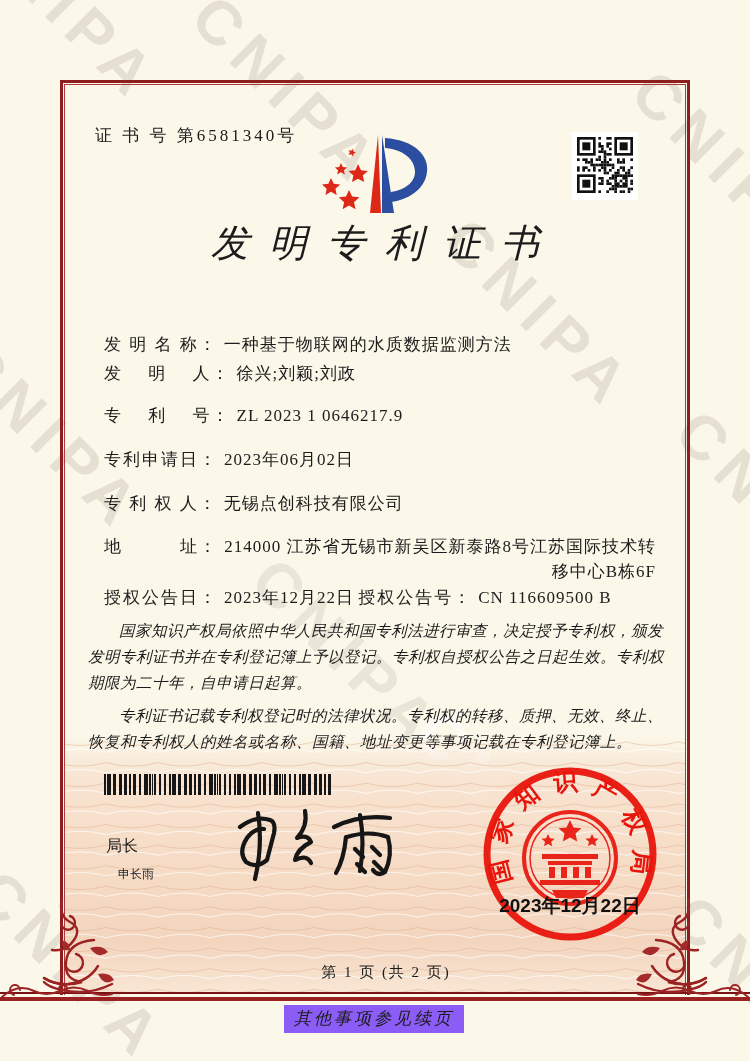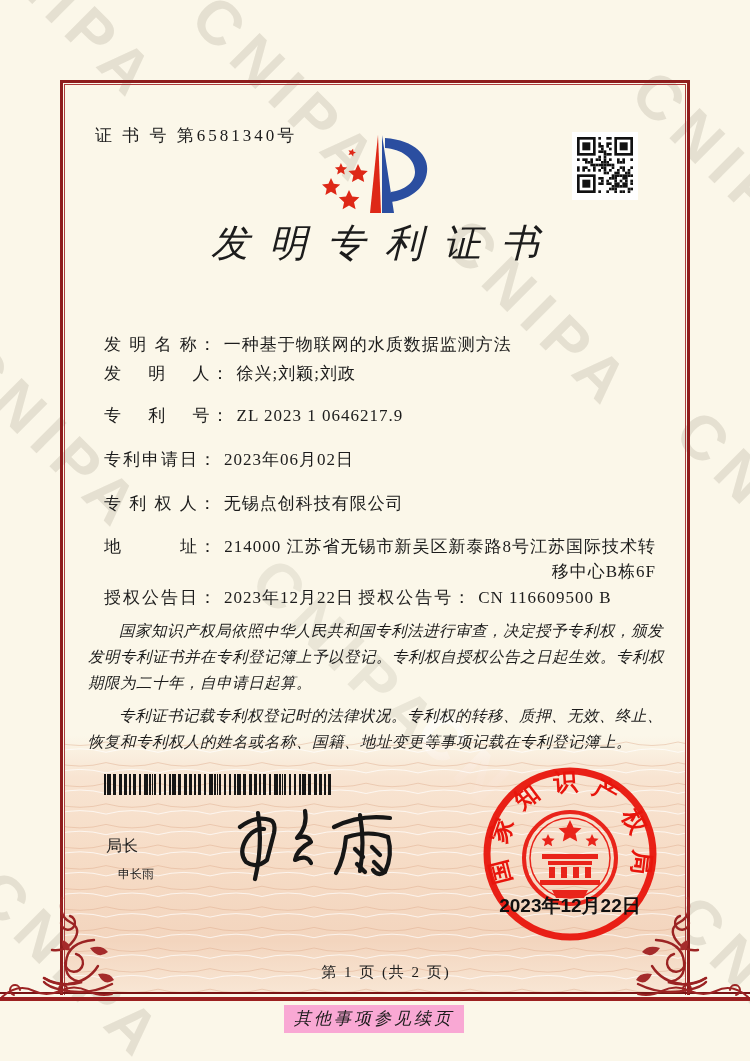--- a/index.html
+++ b/index.html
@@ -84,21 +84,21 @@
   .signature{left:210px;top:795px;z-index:3;}
   .seal{left:478px;top:762px;z-index:3;}
   .seal-date{
     left:498px;top:893px;width:144px;text-align:center;z-index:4;
     font-size:19px;font-weight:bold;color:#111;
     font-family:"Liberation Sans","DejaVu Sans",sans-serif;letter-spacing:0px;
   }
   .page-ind{left:60px;top:963px;width:652px;text-align:center;font-size:15px;z-index:3;letter-spacing:2px;}
   .footer-note{
     left:284px;top:1005px;width:180px;height:28px;line-height:28px;z-index:5;
-    background:#f9a8d4;text-align:center;font-size:17px;font-style:italic;letter-spacing:3px;
+    background:#8b5cf6;text-align:center;font-size:17px;font-style:italic;letter-spacing:3px;
   }
   .flourish{z-index:4;}
   .fl-left{left:42px;top:896px;}
   .fl-right{left:608px;top:896px;transform:scaleX(-1);}
   .scroll-end{z-index:5;top:981px;}
   .sc-left{left:0;}
   .sc-right{right:0;transform:scaleX(-1);}
   .logo{left:315px;top:130px;z-index:3;}
   .qr{left:572px;top:132px;width:66px;height:68px;background:#ffffff;z-index:3;}
   .qr svg{margin:5px;}

